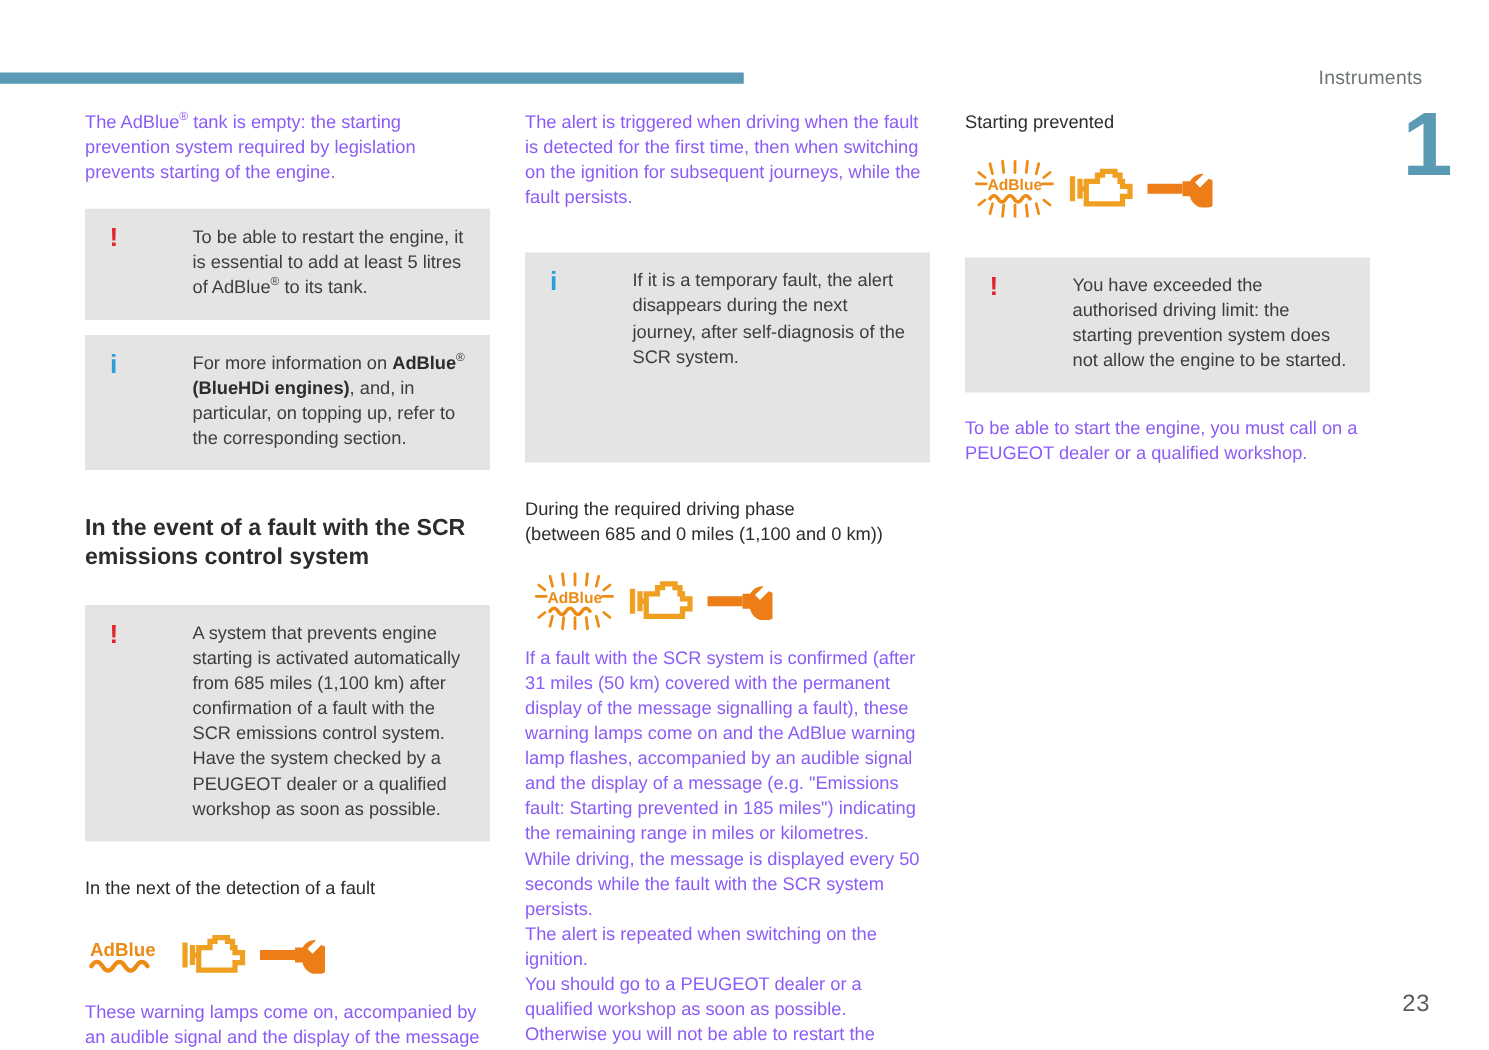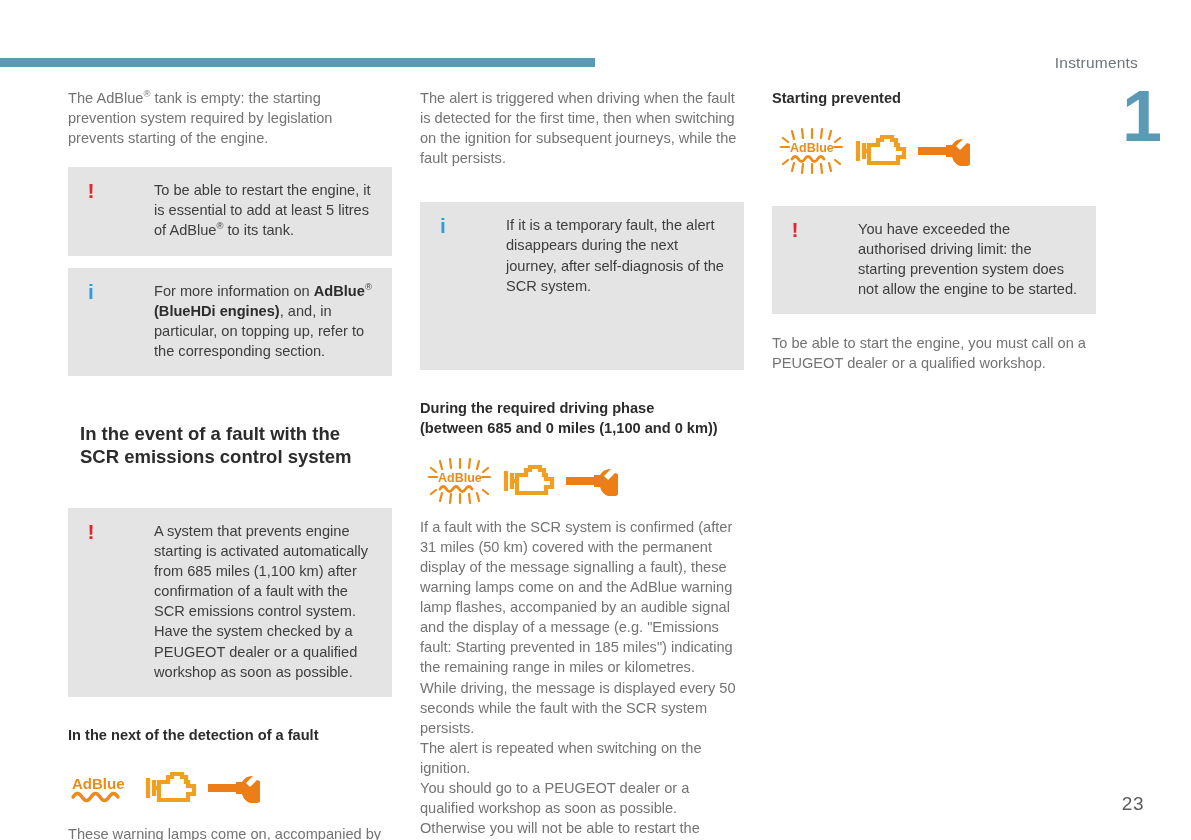--- a/index.html
+++ b/index.html
@@ -59,21 +59,21 @@
   .col {
     width: 324px;
     margin-right: 28px;
   }
   .col:last-child { margin-right: 0; }
 
   p.body-text {
     margin: 0 0 0 0;
     font-size: 14.6px;
     line-height: 20.1px;
-    color: #737373;
+    color: #8b5cf6;
   }
   p.body-text + p.body-text { margin-top: 0px; }
 
   .gap-sm { height: 12px; }
   .gap-md { height: 19px; }
   .gap-lg { height: 28px; }
   .gap-xl { height: 34px; }
 
   
   .callout {
@@ -105,31 +105,31 @@
   .marker-info {
     color: #2e9fd6;
     font-size: 21px;
     font-weight: bold;
     line-height: 19px;
     font-family: "Liberation Sans", sans-serif;
   }
 
   
   h2.sec-heading {
-    margin: 12px;
+    margin: 0;
     font-size: 18.5px;
     line-height: 23px;
     font-weight: bold;
     color: #2c2c2c;
   }
   h3.sub-heading {
     margin: 0;
     font-size: 14.6px;
     line-height: 20px;
-    font-weight: bold;
+    font-weight: normal;
     color: #2c2c2c;
   }
 
   
   .lamp-strip {
     display: flex;
     align-items: center;
     gap: 0px;
     height: 48px;
   }

